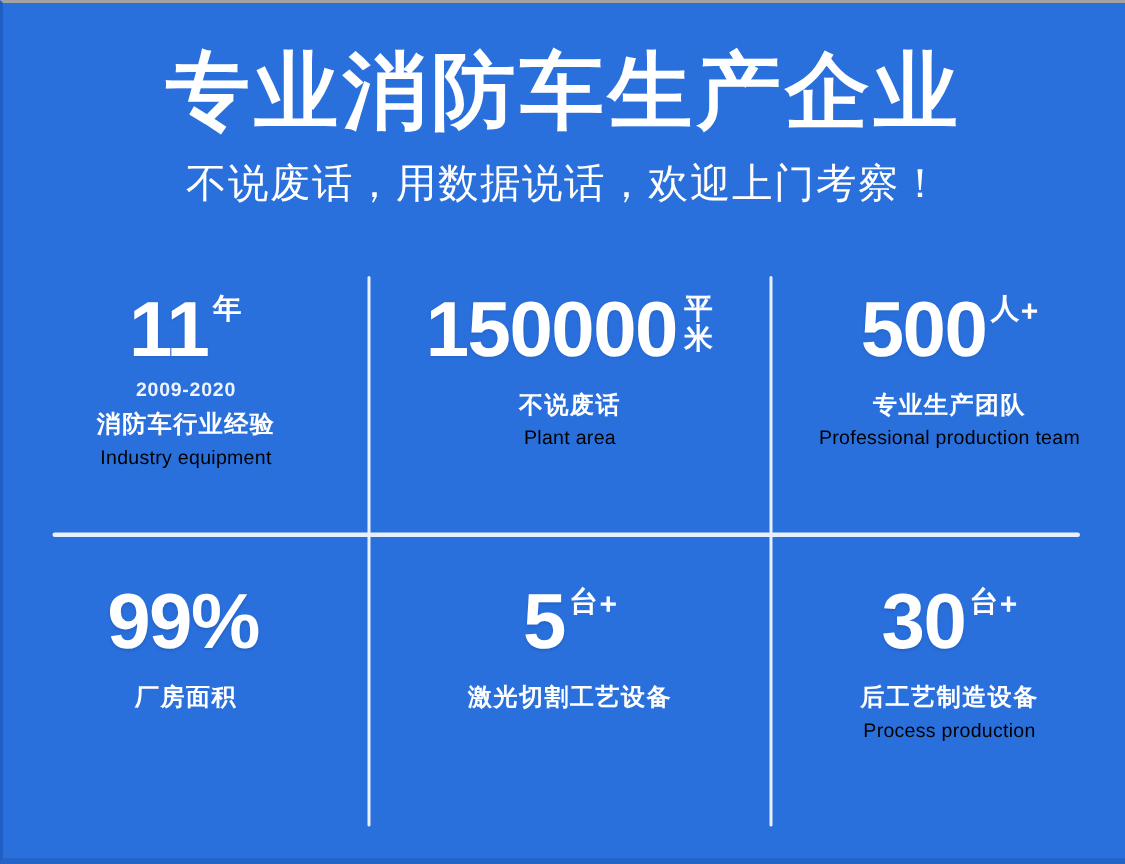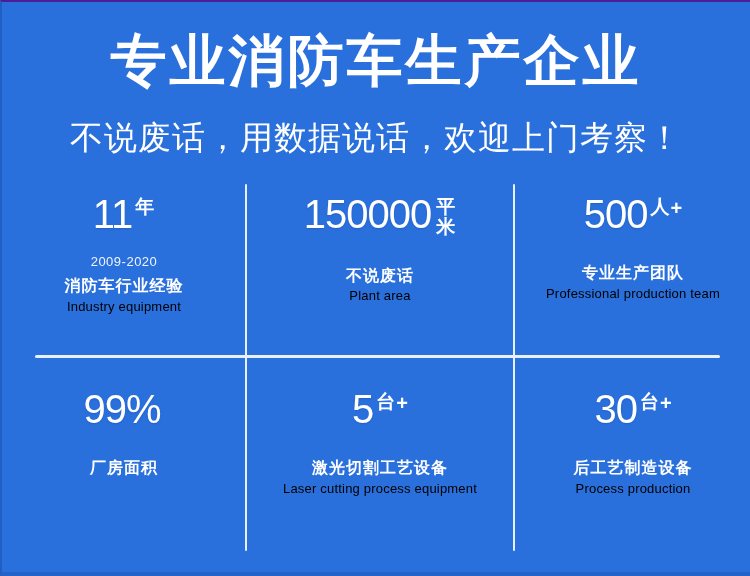--- a/index.html
+++ b/index.html
@@ -12,21 +12,21 @@
     overflow: hidden;
     font-family: "Liberation Sans", "DejaVu Sans", sans-serif;
   }
 
   #poster {
     position: relative;
     width: 750px;
     height: 576px;
     background: #2a70dd;
     box-sizing: border-box;
-    border-top: 2px solid #4c1d95;
+    border-top: 2px solid #a3a3a3;
     border-left: 2px solid #1f5fc4;
     border-bottom: 4px solid #2464c9;
     overflow: hidden;
   }
 
   
   .header {
     position: absolute;
     top: 0;
     left: 0;
@@ -38,24 +38,24 @@
     margin: 0;
     padding-top: 27px;
     color: #ffffff;
     font-size: 56px;
     font-weight: 700;
     letter-spacing: 3px;
     line-height: 1.15;
     white-space: nowrap;
   }
   .sub-title {
-    margin: 16px;
+    margin: 4px;
     padding-top: 9px;
     color: #ffffff;
-    font-size: 33px;
+    font-size: 27px;
     font-weight: 500;
     letter-spacing: 1px;
     line-height: 1.2;
     white-space: nowrap;
   }
 
   
   .stats-grid {
     position: absolute;
     top: 176px;
@@ -79,22 +79,22 @@
 
   
   .value-line {
     display: flex;
     align-items: flex-start;
     justify-content: center;
     line-height: 1;
   }
   .value-num {
     color: #ffffff;
-    font-size: 40px;
-    font-weight: 400;
+    font-size: 52px;
+    font-weight: 700;
     letter-spacing: -1px;
     line-height: 1;
     text-shadow: 0 1px 2px rgba(20,60,130,0.28);
   }
   .unit {
     color: #ffffff;
     font-size: 19px;
     font-weight: 700;
     line-height: 1.05;
     margin-left: 3px;
@@ -113,24 +113,24 @@
   .unit-suffix {
     color: #ffffff;
     font-size: 20px;
     font-weight: 700;
     line-height: 1;
     margin-top: 4px;
     margin-left: 1px;
   }
 
   .range {
-    margin-top: 21px;
+    margin-top: 7px;
     color: #eef4ff;
     font-size: 13px;
-    font-weight: 400;
+    font-weight: 700;
     letter-spacing: 0.5px;
     line-height: 1;
   }
   .label-cn {
     margin-top: 9px;
     color: #ffffff;
     font-size: 16px;
     font-weight: 700;
     letter-spacing: 1px;
     line-height: 1.1;
@@ -240,21 +240,20 @@
     </div>
 
     <div class="stat-cell row2">
       <div class="value-line">
         <span class="value-num">5</span>
         <span class="unit">台</span>
         <span class="unit-suffix">+</span>
       </div>
       <div class="range"></div>
       <div class="label-cn">激光切割工艺设备</div>
-      <div class="label-en">Laser cutting process equipment</div>
     </div>
 
     <div class="stat-cell row2">
       <div class="value-line">
         <span class="value-num">30</span>
         <span class="unit">台</span>
         <span class="unit-suffix">+</span>
       </div>
       <div class="range"></div>
       <div class="label-cn">后工艺制造设备</div>

